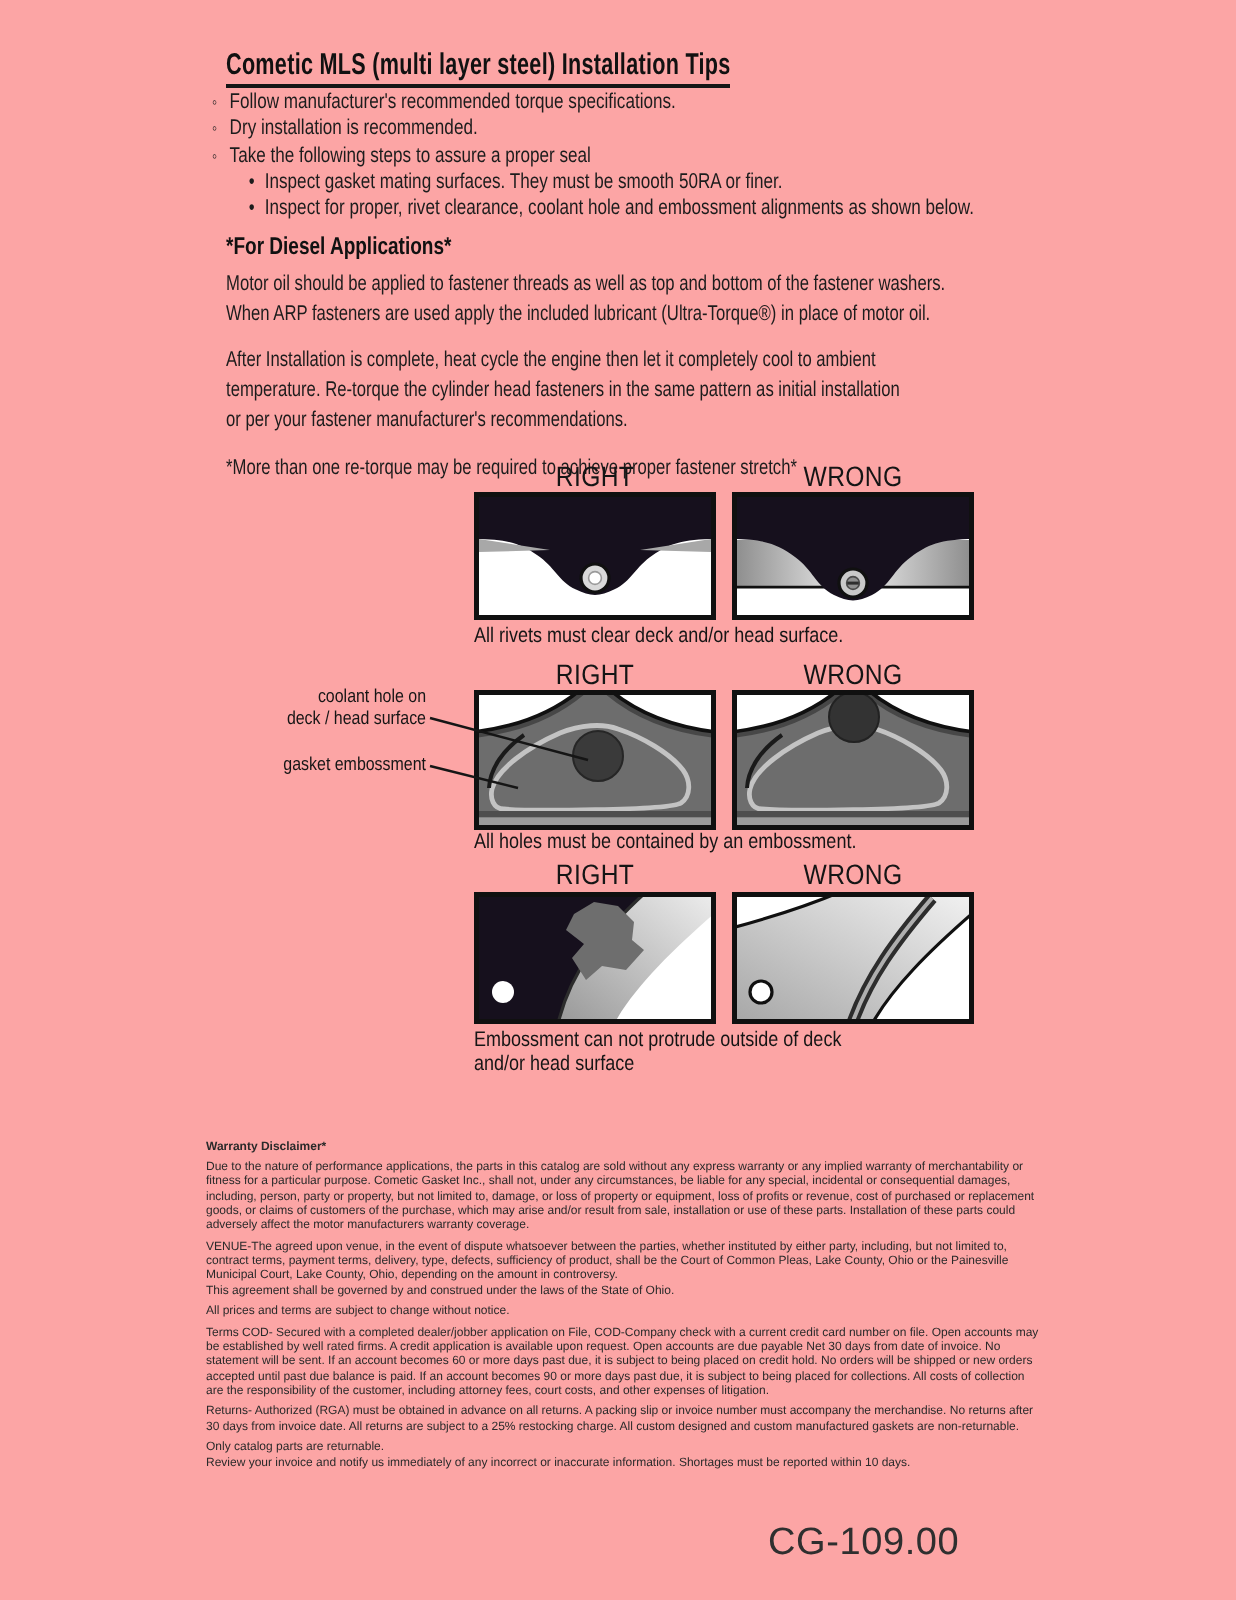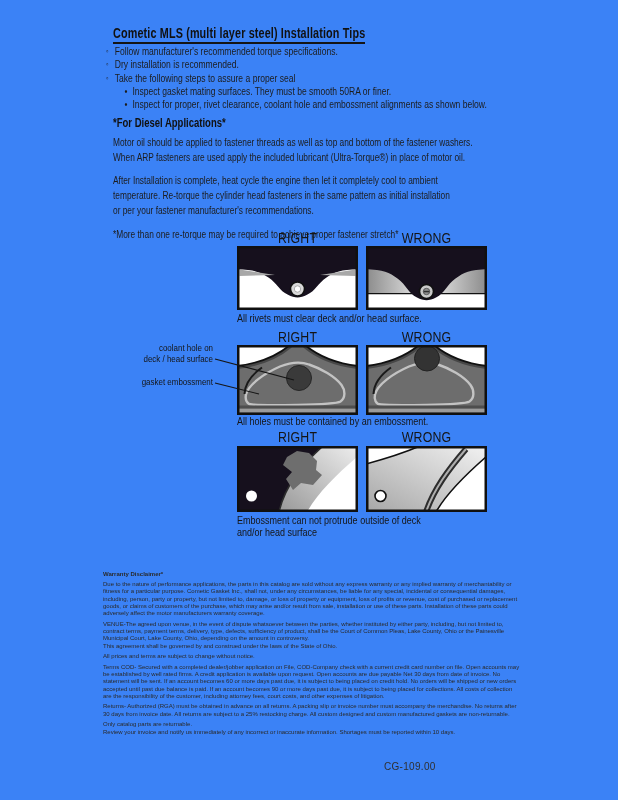--- a/index.html
+++ b/index.html
@@ -1,16 +1,16 @@
 <!DOCTYPE html>
 <html><head>
 <meta charset="utf-8">
 <style>
   html,body{margin:0;padding:0;background:#e8e8e8;}
-  .page{position:relative;width:618px;height:800px;background:#3b82f6;overflow:hidden;
+  .page{position:relative;width:618px;height:800px;background:#fca5a5;overflow:hidden;
         font-family:"Liberation Sans",sans-serif;color:#1b1b1b;margin:0 auto;}
   .abs{position:absolute;}
 
   
   .title-wrap{left:113px;top:24px;}
   .title{display:inline-block;font-size:15px;font-weight:700;letter-spacing:.2px;
          border-bottom:2px solid #151515;padding-bottom:1px;
          transform:scaleX(.72);transform-origin:0 0;white-space:nowrap;color:#111;}
 
   
@@ -50,21 +50,21 @@
   .sideL1{left:100px;top:343px;} .sideL2{left:100px;top:377px;}
 
   .leaders{left:0;top:0;pointer-events:none;}
 
   
   .warranty{left:103px;top:571px;width:480px;color:#2a2a2a;}
   .warranty-h{font-size:6px;font-weight:700;margin:0 0 4px 0;}
   .warranty p{font-size:6px;line-height:7.32px;margin:0 0 3.2px 0;white-space:pre-line;}
 
   
-  .footer{left:384px;top:761px;font-size:10px;letter-spacing:.3px;color:#2f2f2f;}
+  .footer{left:384px;top:761px;font-size:19px;letter-spacing:.3px;color:#2f2f2f;}
 </style>
 </head>
 <body>
 
 <div class="page">
 
   <div class="abs title-wrap">
     <span class="title">Cometic MLS (multi layer steel) Installation Tips</span>
   </div>
 

